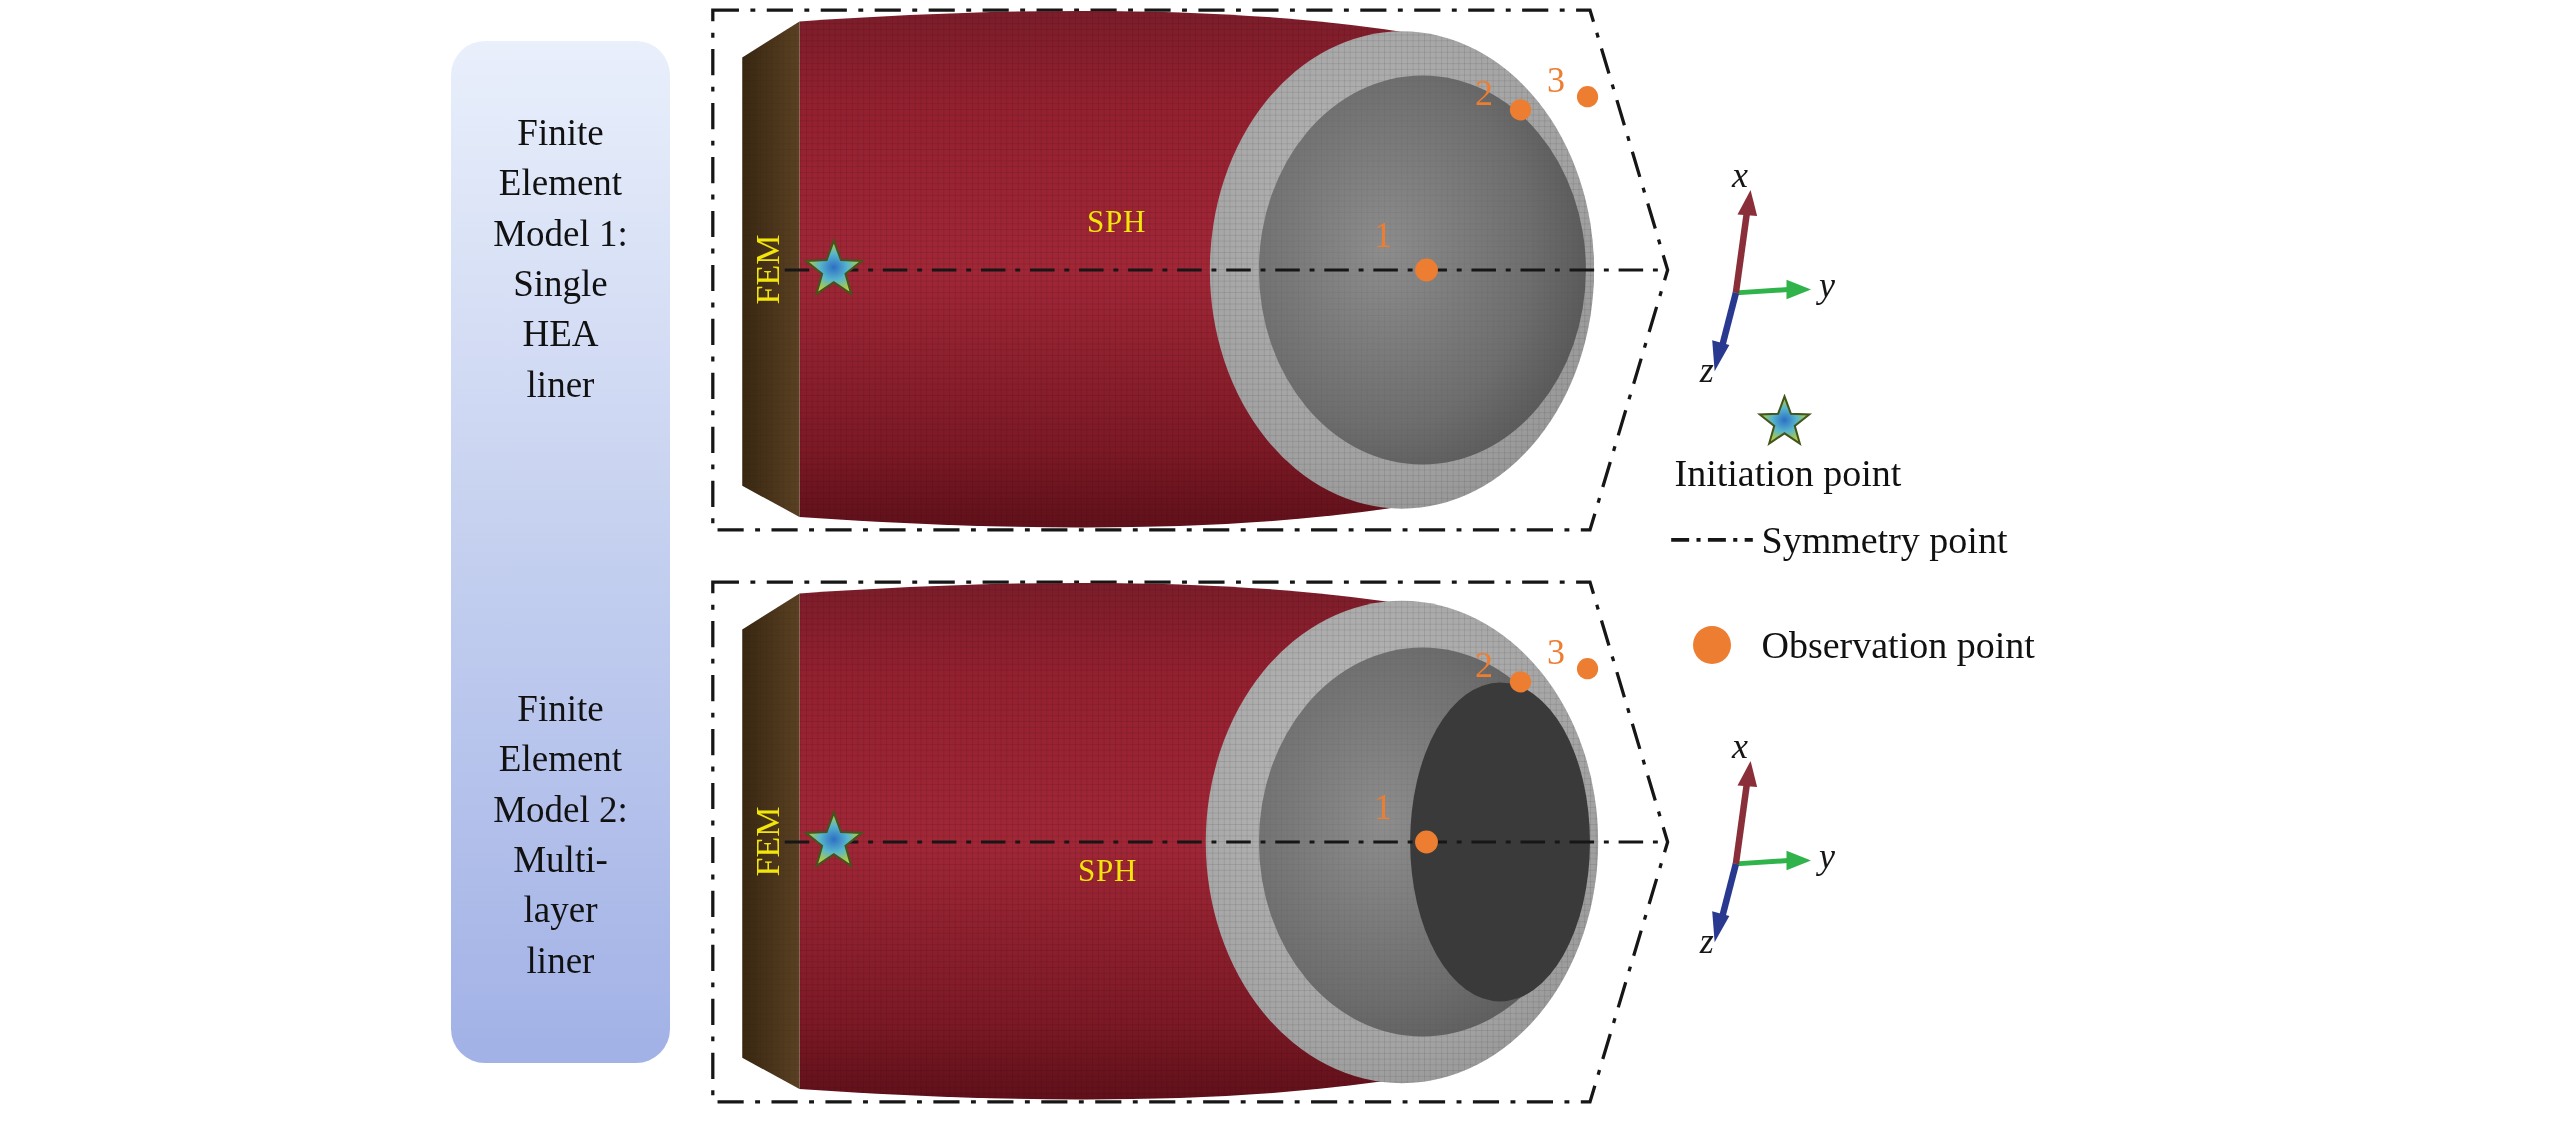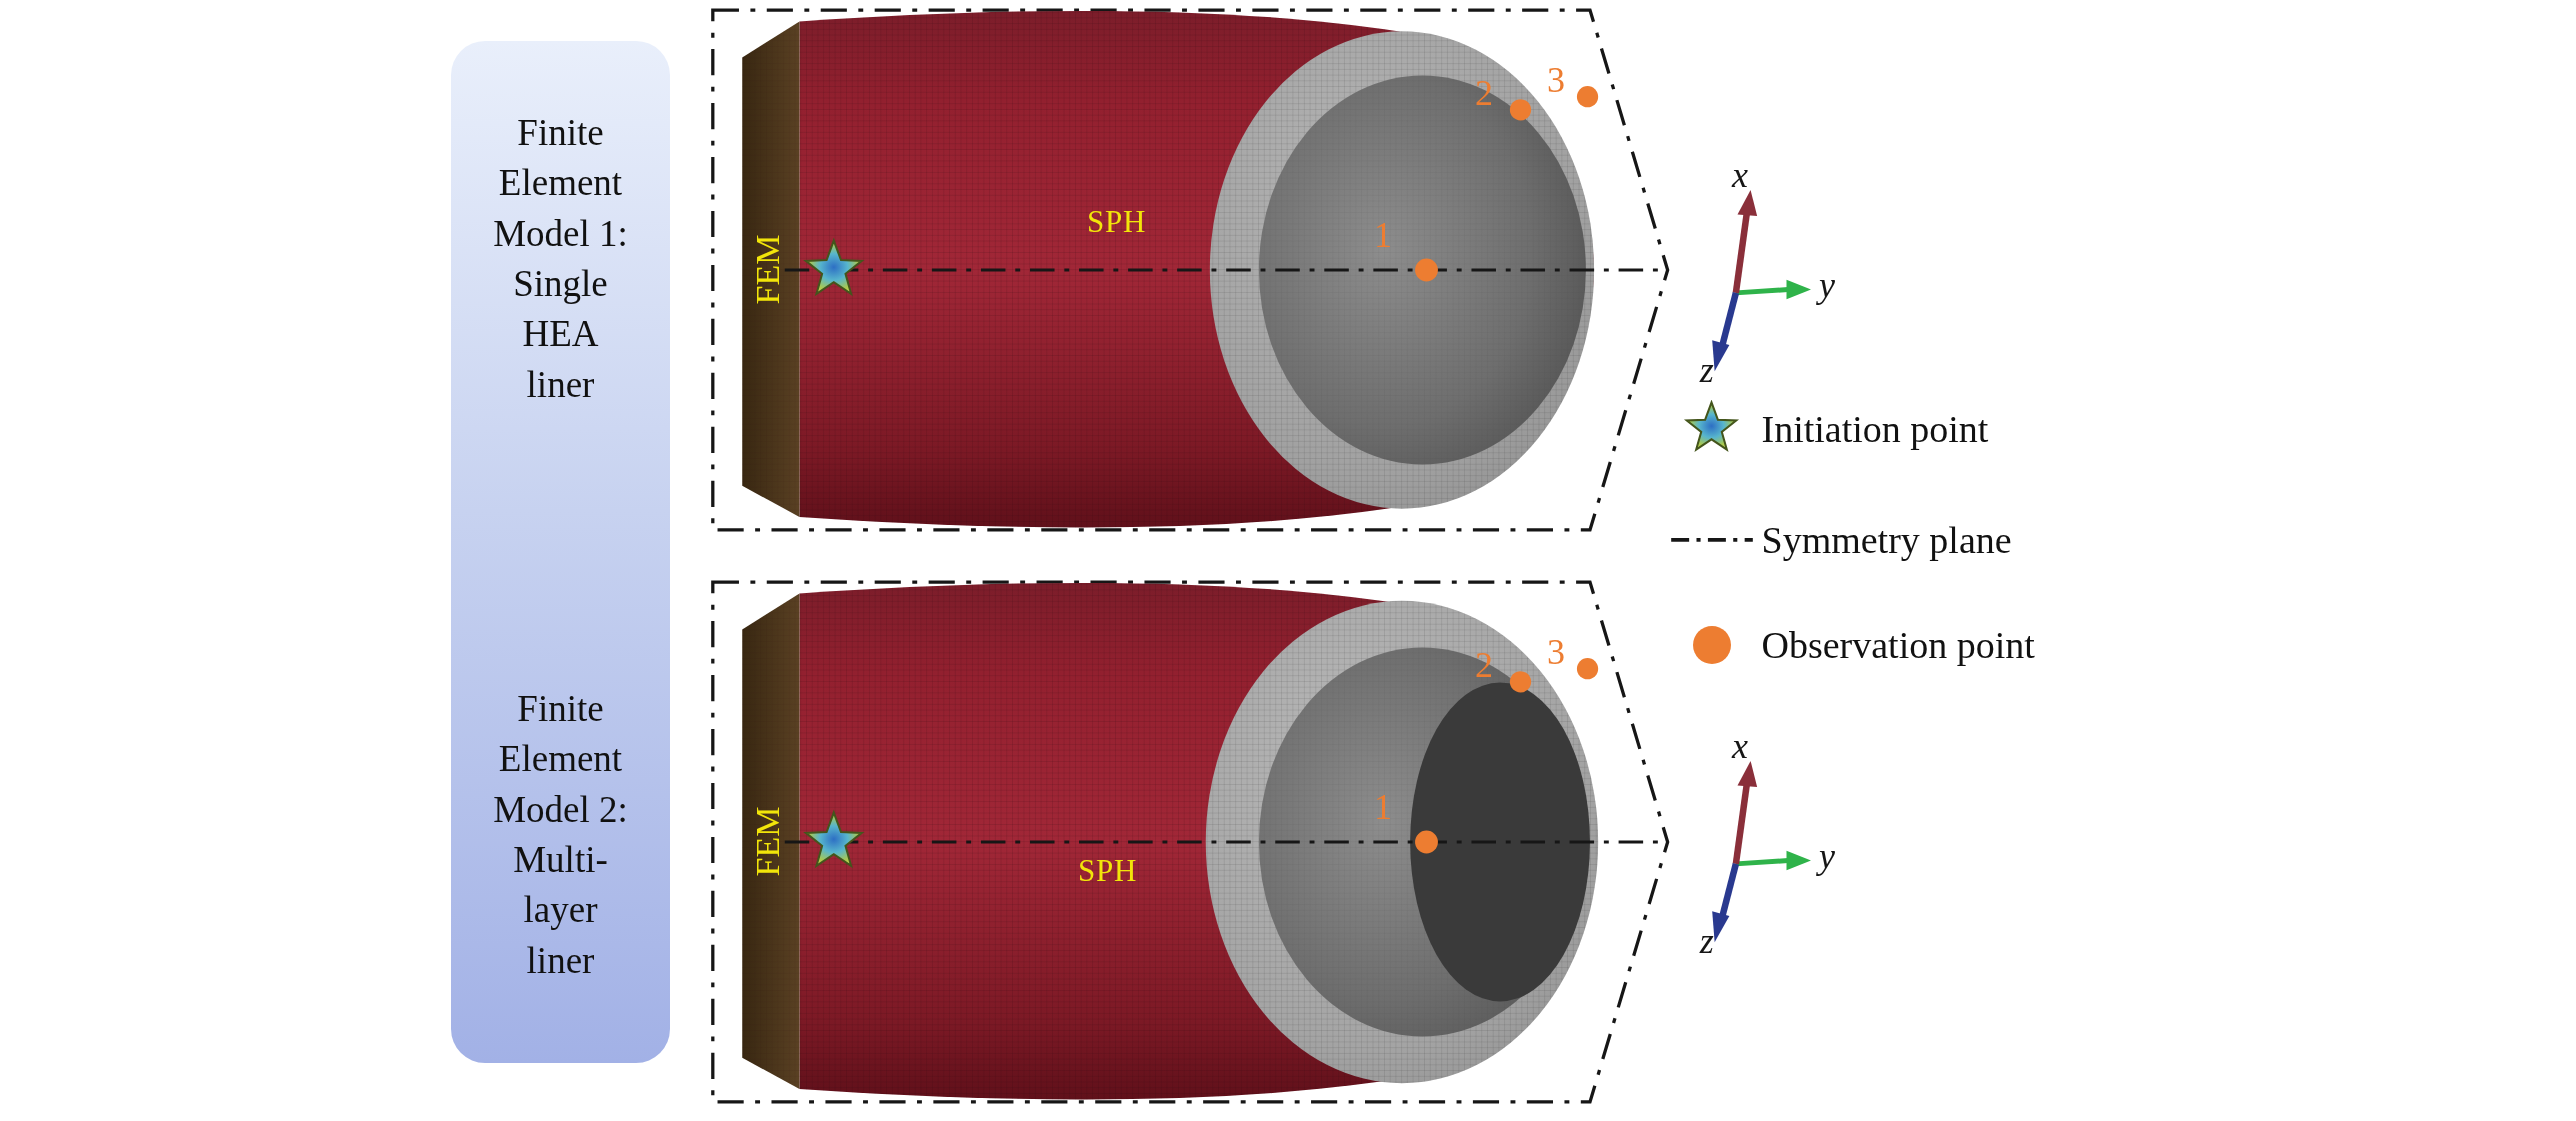--- a/index.html
+++ b/index.html
@@ -30,21 +30,21 @@
   
   .triad{position:absolute;left:1685px;width:172px;height:245px;}
   #triad-1{top:154px;}
   #triad-2{top:725px;}
   .triad svg{position:absolute;left:0;top:0;}
   .axis-label{position:absolute;font-size:36px;font-style:italic;color:#161616;}
 
   
   .legend{position:absolute;left:1668px;top:383px;width:622px;height:311px;}
   .legend-row{position:absolute;left:0;display:flex;align-items:center;}
-  #legend-row-initiation{top:11.4px;height:69px;}
+  #legend-row-initiation{top:11.4px;height:69px;flex-direction:column;}
   #legend-row-symmetry{top:131px;height:52px;}
   #legend-row-observation{top:231px;height:62px;justify-content:space-between;}
   .legend-icon-box{width:87px;display:flex;justify-content:center;align-items:center;}
   .legend-label{font-size:38px;color:#111;margin-left:6.5px;white-space:nowrap;}
   .obs-dot-icon{width:38px;height:38px;border-radius:50%;background:var(--orange,#ed7d31);}
 </style>
 </head>
 <body>
 
 <div class="page">
@@ -246,21 +246,21 @@
       </span>
       <span class="legend-label">Initiation point</span>
     </div>
 
     <div class="legend-row" id="legend-row-symmetry">
       <span class="legend-icon-box">
         <svg width="82" height="9.8" viewBox="0 0 100 12">
           <line x1="0" y1="6" x2="100" y2="6" stroke="var(--outline,#161616)" stroke-width="4.5" stroke-dasharray="22 9 5 9"></line>
         </svg>
       </span>
-      <span class="legend-label">Symmetry plane</span>
+      <span class="legend-label">Symmetry point</span>
     </div>
 
     <div class="legend-row" id="legend-row-observation">
       <span class="legend-icon-box">
         <span class="obs-dot-icon"></span>
       </span>
       <span class="legend-label">Observation point</span>
     </div>
   </div>
 

